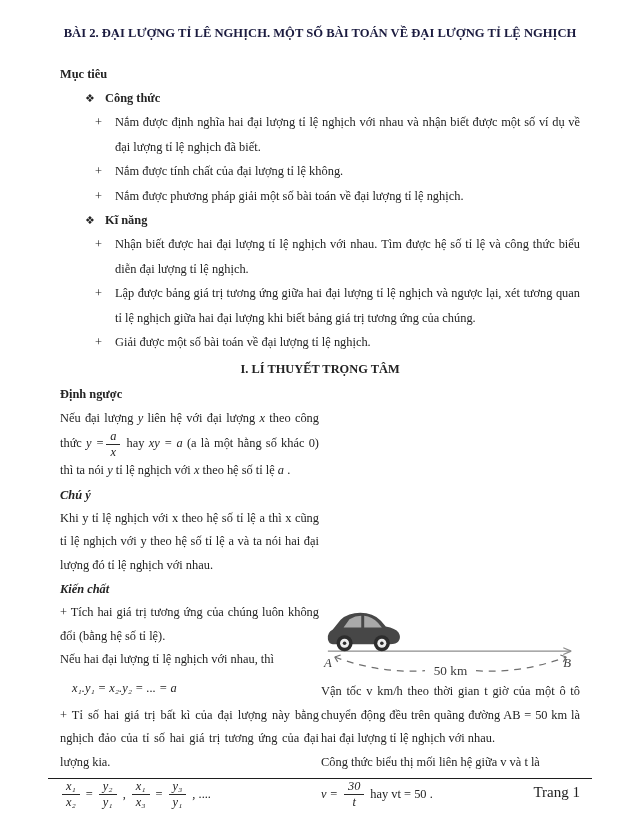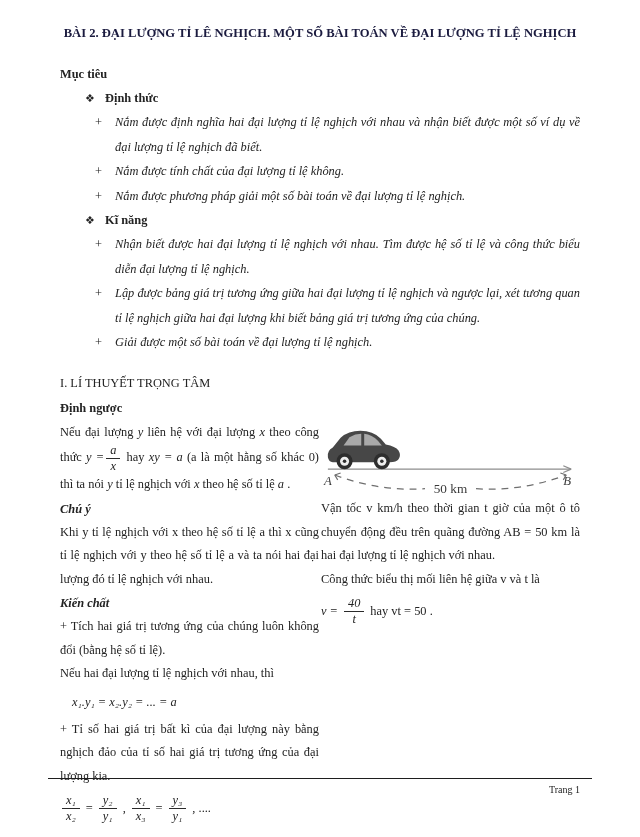--- a/index.html
+++ b/index.html
@@ -20,25 +20,25 @@
     color:#1b1b3f;
     line-height:17px;
   }
   .h-bold{font-weight:bold;line-height:24px;}
   .muc-tieu{margin-top:20px;}
   .diamond-row{display:flex;align-items:baseline;padding-left:25px;line-height:24px;}
   .diamond{width:20px;flex-shrink:0;font-size:11px;}
   .diamond-title{font-weight:bold;}
   .plus-item{display:flex;padding-left:35px;line-height:24.5px;}
   .plus-mark{width:20px;flex-shrink:0;}
-  .plus-text{flex:1;text-align:justify;font-style:italic;}
-  .section-title{font-weight:normal;line-height:25px;margin-top:16px;}
+  .plus-text{flex:1;text-align:justify;}
+  .section-title{font-weight:bold;line-height:25px;margin-top:2px;text-align:center;}
   .sub-head{font-weight:bold;line-height:24px;}
   .sub-head-italic{font-weight:bold;font-style:italic;line-height:24px;}
-  .cols{display:flex;margin-top:1px;}
+  .cols{display:flex;margin-top:1px;align-items:flex-end;}
   .col-left{width:260px;line-height:23.5px;}
   .col-right{width:260px;margin-left:2px;line-height:23.5px;}
   .jtext{text-align:justify;}
   .mi{font-style:italic;}
   .frac{
     display:inline-block;
     text-align:center;
     vertical-align:middle;
     font-style:italic;
     margin:0 2px;
@@ -49,36 +49,36 @@
   .formula-line{line-height:26px;margin:3px 12px;}
   .formula-row{display:flex;align-items:center;gap:4px;margin:6px 0 2px;line-height:1.1;}
   .figure-wrap{width:100%;margin:2px 0 4px;}
   .figure-wrap svg{display:block;width:100%;height:auto;}
   .footer-line{
     position:absolute;left:48px;right:48px;top:778px;
     border-top:1.4px solid #1e1e1e;height:0;
   }
   .footer-text{
     position:absolute;right:60px;top:784px;
-    font-size:10px;color:#232323;
+    font-size:15px;color:#232323;
   }
 </style>
 </head>
 <body>
 
 <div class="page">
   <div class="content">
 
     <div class="title">BÀI 2. ĐẠI LƯỢNG TỈ LÊ NGHỊCH. MỘT SỐ BÀI TOÁN VỀ ĐẠI LƯỢNG TỈ LỆ NGHỊCH</div>
 
     <div class="h-bold muc-tieu">Mục tiêu</div>
 
     <div class="diamond-row">
       <span class="diamond">❖</span>
-      <span class="diamond-title">Định thức</span>
+      <span class="diamond-title">Công thức</span>
     </div>
 
     <div class="plus-item">
       <span class="plus-mark">+</span>
       <span class="plus-text">Nắm được định nghĩa hai đại lượng tỉ lệ nghịch với nhau và nhận biết được một số ví dụ về đại lượng tỉ lệ nghịch đã biết.</span>
     </div>
     <div class="plus-item">
       <span class="plus-mark">+</span>
       <span class="plus-text">Nắm được tính chất của đại lượng tỉ lệ không.</span>
     </div>
@@ -185,21 +185,21 @@
             <text x="132" y="71" font-size="13.5" fill="#3a3a3a" text-anchor="middle">50 km</text>
           </svg>
         </div>
 
         <div class="jtext">Vận tốc v km/h theo thời gian t giờ của một ô tô chuyển động đều trên quãng đường AB = 50 km là hai đại lượng tỉ lệ nghịch với nhau.</div>
         <div class="jtext">Công thức biểu thị mối liên hệ giữa v và t là</div>
 
         <div class="formula-row">
           <span class="mi">v =</span>
           <span class="frac">
-              <span class="num">40</span>
+              <span class="num">30</span>
               <span class="den">t</span>
             </span>
           <span> hay vt = 50 .</span>
         </div>
 
       </div>
     </div>
   </div>
 
   <div class="footer-line"></div>

